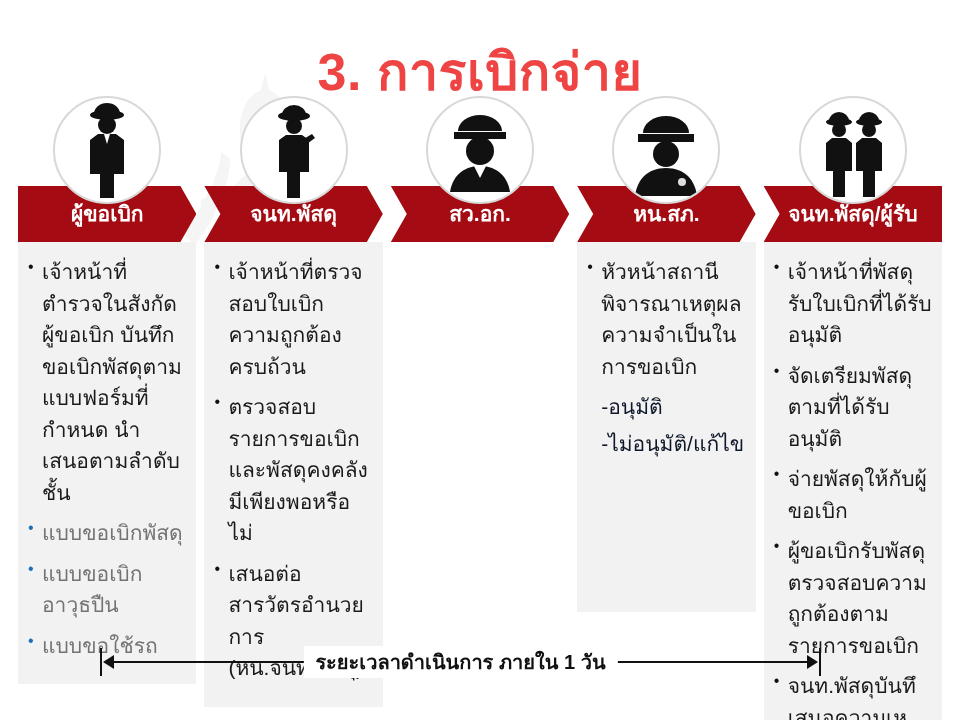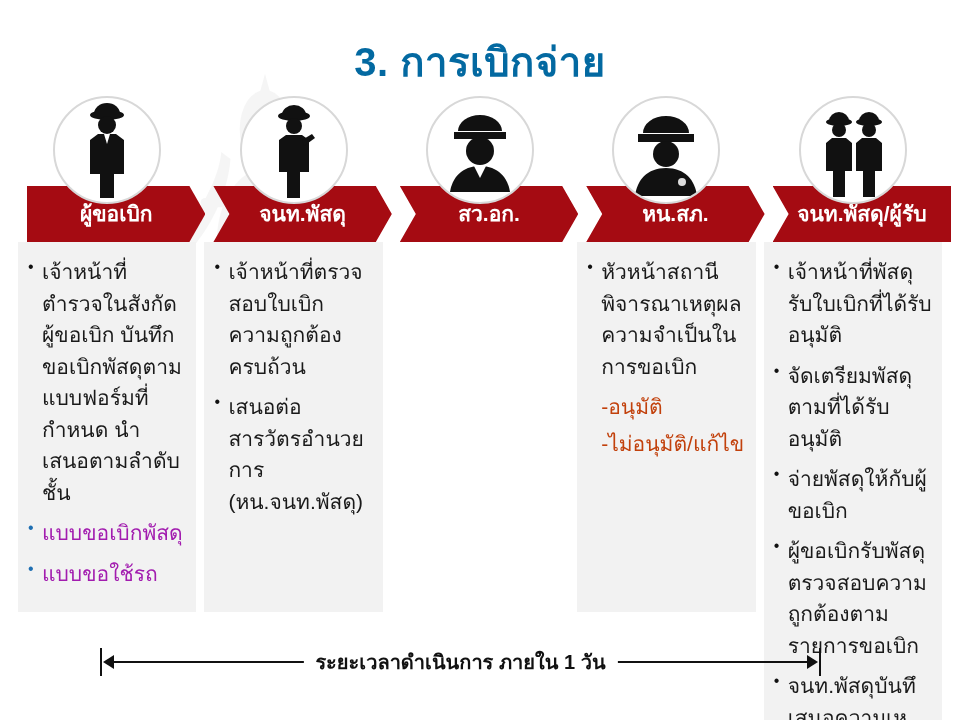--- a/index.html
+++ b/index.html
@@ -25,22 +25,22 @@
     opacity: 0.07;
     z-index: 0;
   }
 
   .page-title {
     position: absolute;
     top: 30px;
     left: 0;
     width: 100%;
     text-align: center;
-    color: #0369a1;
-    font-size: 40px;
+    color: #ef4444;
+    font-size: 52px;
     font-weight: bold;
     letter-spacing: 0.5px;
     z-index: 5;
   }
 
   .flow {
     position: absolute;
     top: 96px;
     left: 18px;
     width: 924px;
@@ -69,21 +69,21 @@
   .medallion svg { display: block; margin: 0 auto; }
 
   .chevron-wrap {
     position: relative;
     margin-top: -18px;
     height: 56px;
     z-index: 3;
   }
   .chevron {
     position: absolute;
-    left: 9px;
+    left: 0;
     top: 0;
     width: 100%;
     height: 56px;
     background: #A50B12;
     display: flex;
     align-items: center;
     justify-content: center;
     color: #fff;
     font-size: 21px;
     font-weight: bold;
@@ -126,26 +126,26 @@
   }
   ul.bullets li:before {
     content: "•";
     position: absolute;
     left: 2px;
     top: -1px;
     color: #111;
     font-size: 16px;
   }
   ul.bullets li.link {
-    color: #a21caf;
+    color: #737373;
   }
   ul.bullets li.link:before { color: #1F6FB2; }
   ul.bullets li.sub {
     padding-left: 16px;
-    color: #c2410c;
+    color: #0f172a;
     margin-bottom: 5px;
   }
   ul.bullets li.sub:before { content: ""; }
 
   
   .timeline {
     position: absolute;
     left: 100px;
     top: 640px;
     width: 721px;
@@ -223,20 +223,21 @@
         </g>
       </svg>
     </div>
     <div class="chevron-wrap">
       <div class="chevron">ผู้ขอเบิก</div>
     </div>
     <div class="panel">
       <ul class="bullets">
         <li>เจ้าหน้าที่ตำรวจในสังกัดผู้ขอเบิก บันทึกขอเบิกพัสดุตามแบบฟอร์มที่กำหนด นำเสนอตามลำดับชั้น</li>
         <li class="link">แบบขอเบิกพัสดุ</li>
+        <li class="link">แบบขอเบิกอาวุธปืน</li>
         <li class="link">แบบขอใช้รถ</li>
       </ul>
     </div>
   </div>
 
   <div class="col notch">
     <div class="medallion">
       <svg viewBox="0 0 100 104" width="100" height="104">
         <g fill="#111">
           <ellipse cx="50" cy="18" rx="16" ry="5"></ellipse>
@@ -246,20 +247,21 @@
           <path d="M58 42 l10 -6 l3 4 l-11 8 z"></path>
         </g>
       </svg>
     </div>
     <div class="chevron-wrap">
       <div class="chevron">จนท.พัสดุ</div>
     </div>
     <div class="panel">
       <ul class="bullets">
         <li>เจ้าหน้าที่ตรวจสอบใบเบิกความถูกต้องครบถ้วน</li>
+        <li>ตรวจสอบรายการขอเบิก และพัสดุคงคลังมีเพียงพอหรือไม่</li>
         <li>เสนอต่อสารวัตรอำนวยการ (หน.จนท.พัสดุ)</li>
       </ul>
     </div>
   </div>
 
   <div class="col notch">
     <div class="medallion">
       <svg viewBox="0 0 100 104" width="100" height="104">
         <g fill="#111">
           <path d="M24 34 h52 v7 h-52 z"></path>

